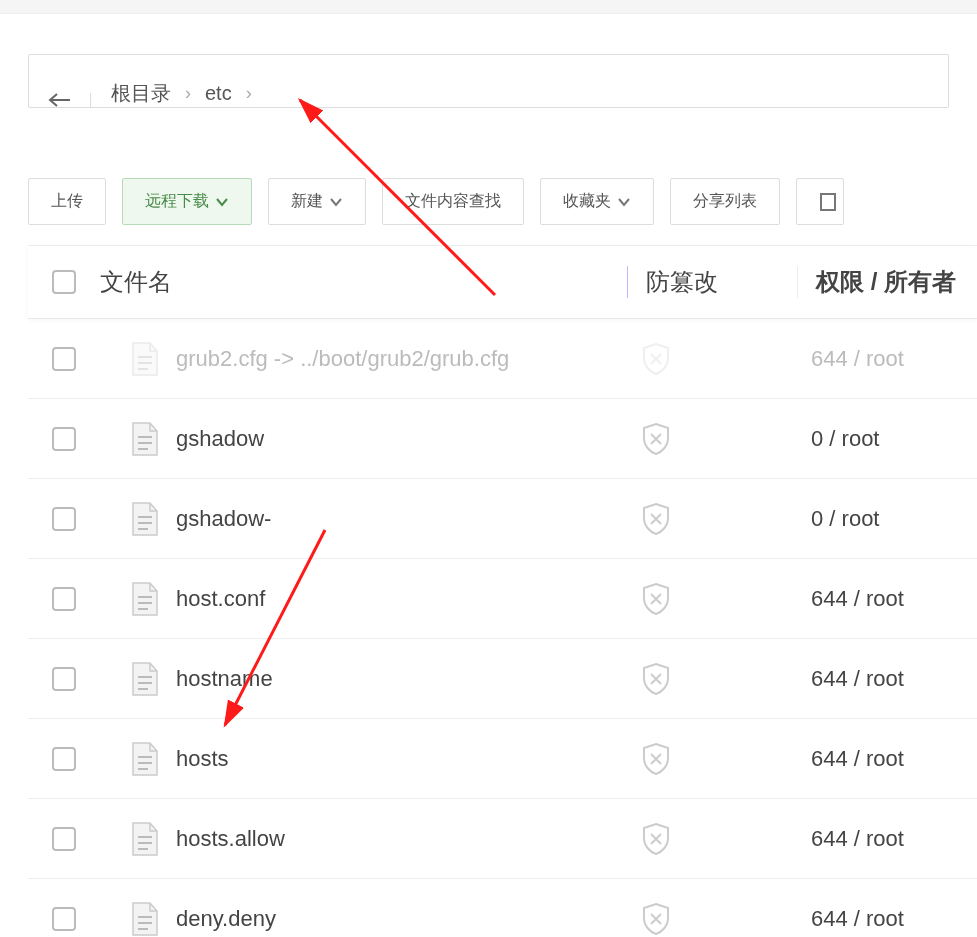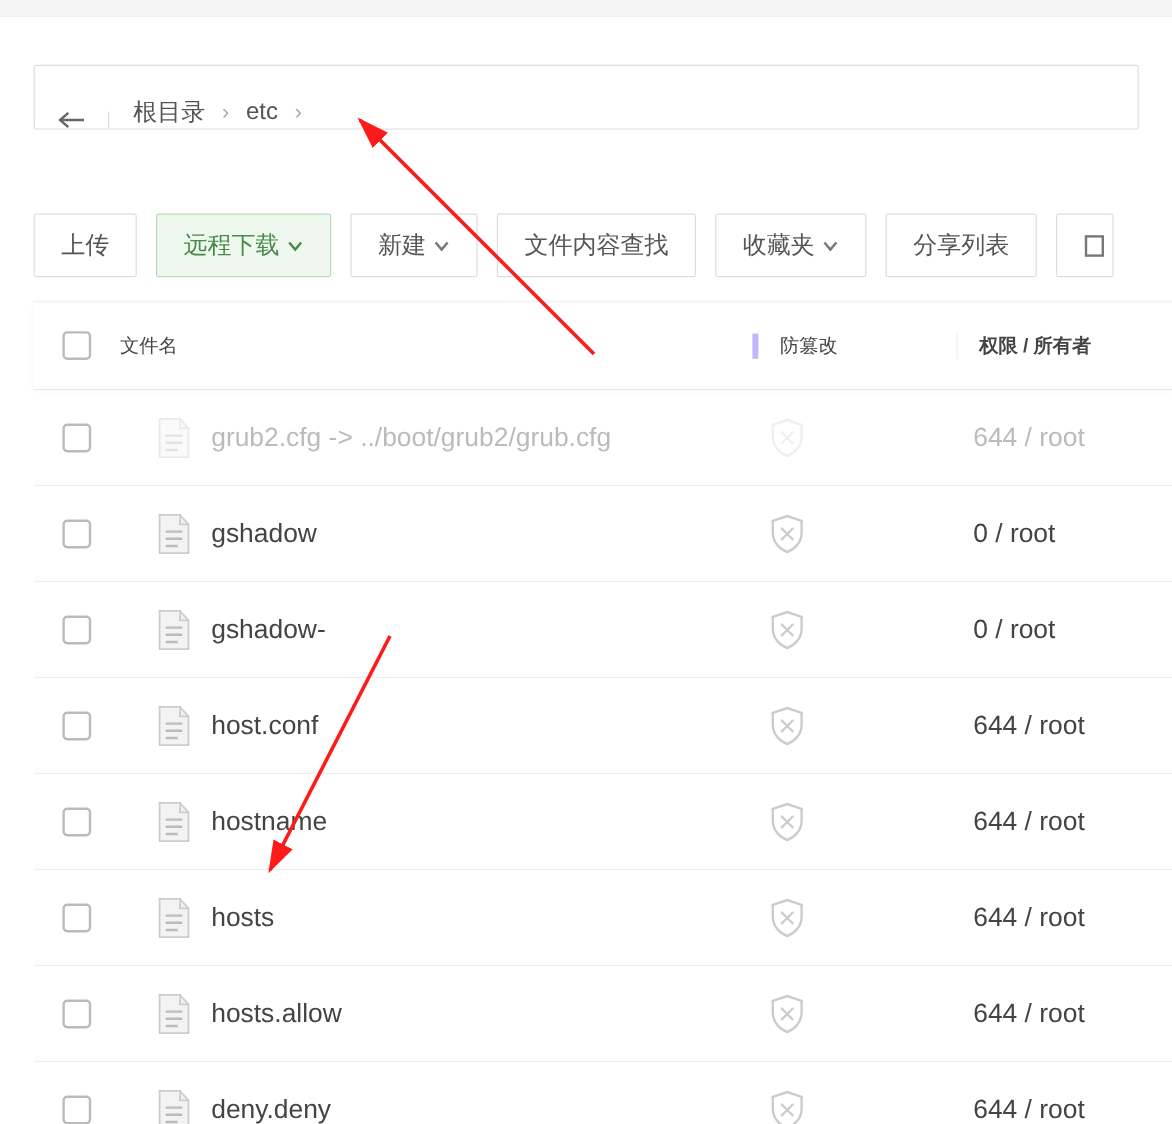--- a/index.html
+++ b/index.html
@@ -42,21 +42,21 @@
   .crumb-item { padding: 0 4px; cursor: pointer; color: #555; }
   .crumb-sep { padding: 0 10px; color: #aaa; font-size: 18px; }
   .toolbar {
     display: flex;
     gap: 16px;
     margin: 70px 28px 0 28px;
   }
   .btn {
     border: 1px solid #ddd;
     border-radius: 2px;
-    font-size: 20px;
+    font-size: 16px;
     color: #555;
     padding: 12px 22px;
     display: inline-flex;
     align-items: center;
     gap: 6px;
     cursor: pointer;
     background: #fff;
     white-space: nowrap;
   }
   .btn.green {
@@ -69,35 +69,35 @@
     padding-right: 6px;
   }
   .table {
     margin: 20px 0 0 28px;
     border-top: 1px solid #eee;
   }
   .thead {
     display: flex;
     align-items: center;
     height: 72px;
-    font-size: 16px;
+    font-size: 24px;
     color: #444;
     background:#fff;
     position: relative;
     box-shadow: 0 2px 6px rgba(0,0,0,0.04);
   }
   .col-check { width: 72px; display:flex; align-items:center; justify-content:center; }
   .chk {
     width: 24px; height: 24px;
     border: 2px solid #bbb;
     border-radius: 4px;
     background:#fff;
   }
   .col-name { flex: 1; padding-left: 0; }
-  .col-tamper { width: 170px; border-left: 5px solid #c4b5fd; padding-left: 18px; }
+  .col-tamper { width: 170px; border-left: 1px solid #c4b5fd; padding-left: 18px; }
   .col-perm { width: 180px; border-left: 1px solid #eee; padding-left: 18px; font-weight: bold; }
   .col-perm.head { overflow:hidden; }
   .tbody {}
   .trow {
     display: flex;
     align-items: center;
     height: 80px;
     border-top: 1px solid #eee;
     font-size: 22px;
     color: #444;

